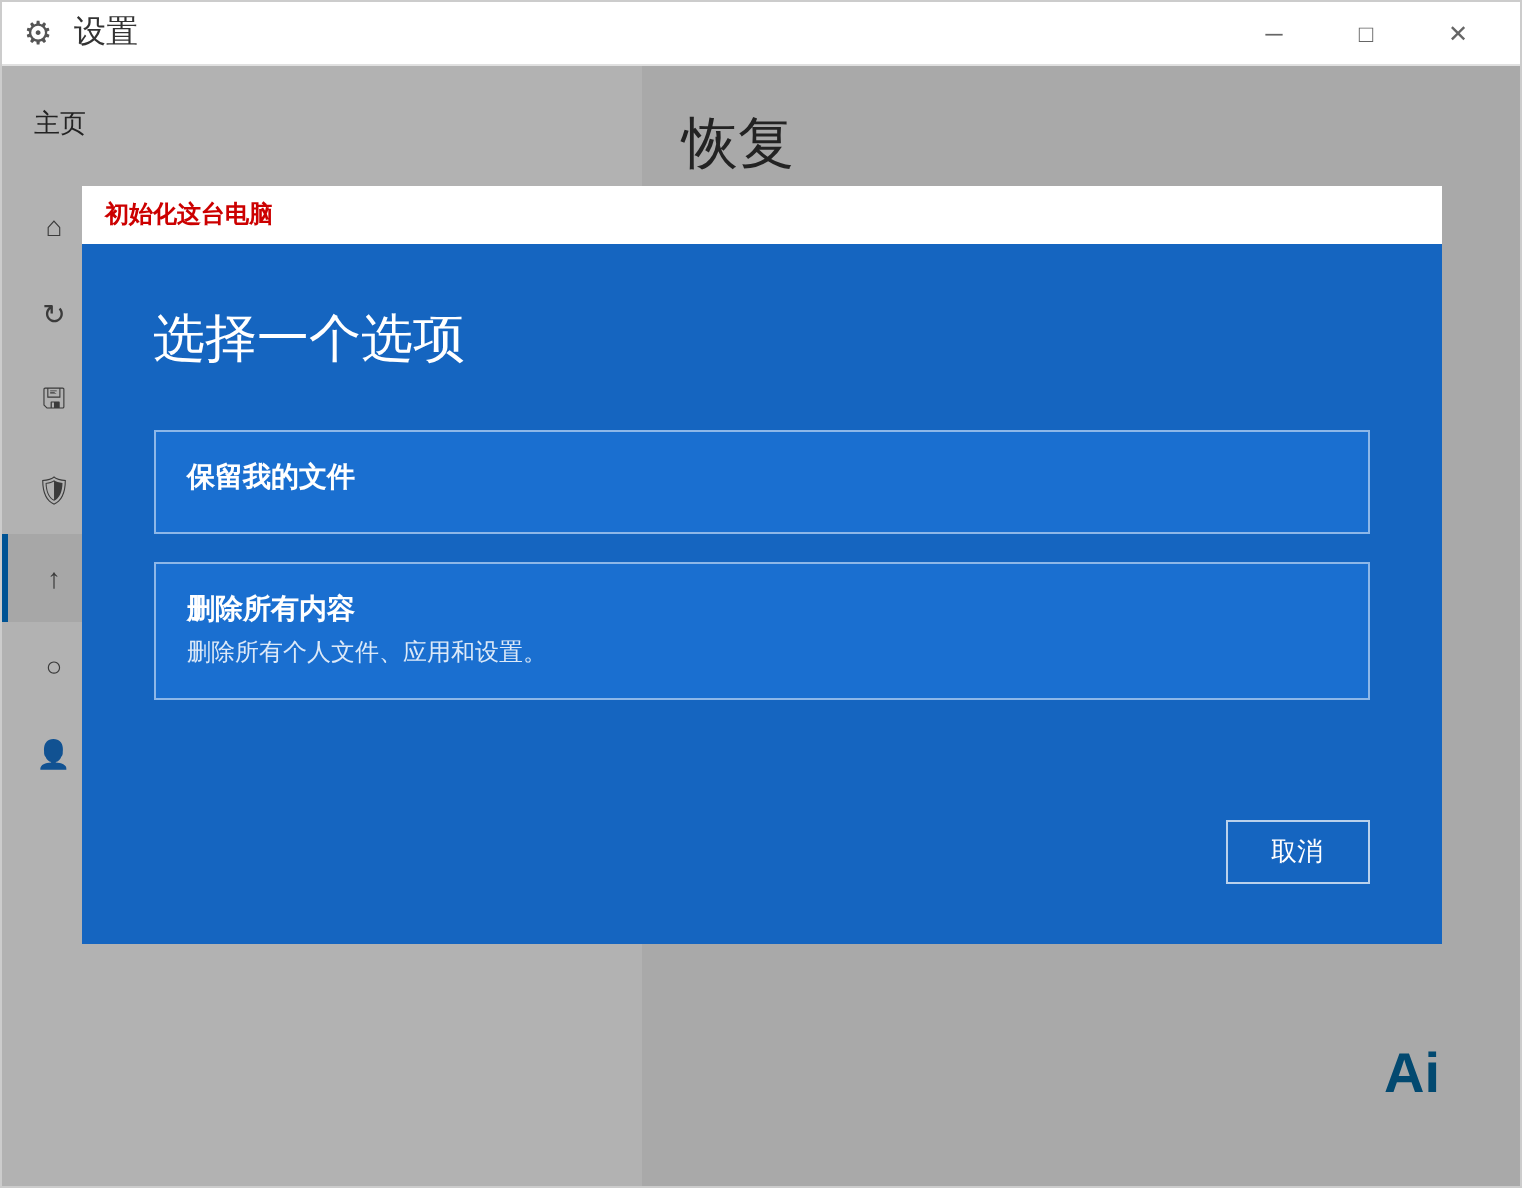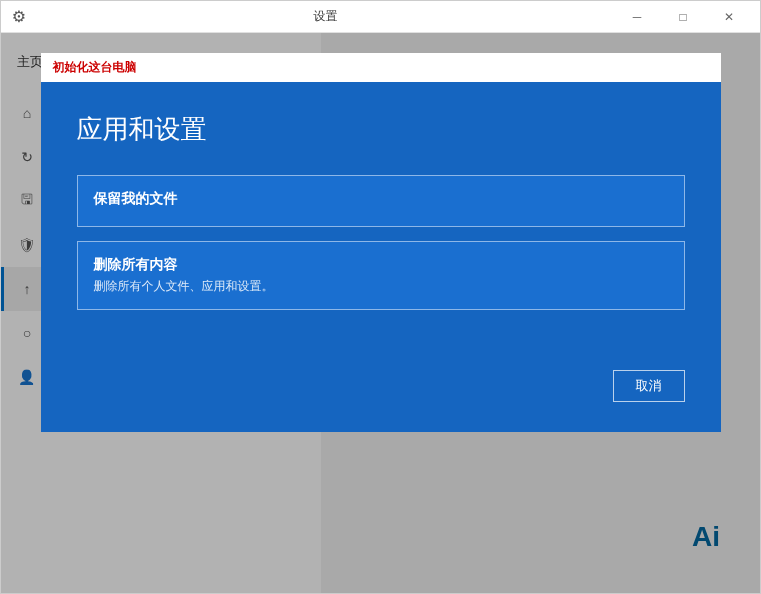--- a/index.html
+++ b/index.html
@@ -27,24 +27,23 @@
       height: 32px;
       background: #fff;
       display: flex;
       align-items: center;
       padding: 0 8px;
       border-bottom: 1px solid #e0e0e0;
       flex-shrink: 0;
     }
 
     .titlebar-title {
-      font-size: 12px;
+      font-size: 16px;
       color: #333;
       flex: 1;
-      text-align: center;
     }
 
     .titlebar-buttons {
       display: flex;
       gap: 0;
     }
 
     .titlebar-btn {
       width: 46px;
       height: 32px;
@@ -158,20 +157,21 @@
       align-items: flex-start;
       justify-content: center;
       z-index: 100;
       padding-top: 20px;
     }
 
     .dialog {
       width: 680px;
       background: #c4b5fd;
       position: relative;
+      margin-top: 40px;
     }
 
     .dialog-header {
       background: #fff;
       padding: 6px 12px;
       font-size: 12px;
       color: #c00;
       font-weight: bold;
     }
 
@@ -313,21 +313,21 @@
   </div>
 
   <div class="dialog-overlay">
     <div class="dialog">
 
       <div class="dialog-header">
         <span>初始化这台电脑</span>
       </div>
 
       <div class="dialog-body">
-        <div class="dialog-title">应用和设置</div>
+        <div class="dialog-title">选择一个选项</div>
 
         <button class="option-btn">
           <span class="option-btn-title">保留我的文件</span>
         </button>
 
         <button class="option-btn">
           <span class="option-btn-title">删除所有内容</span>
           <span class="option-btn-desc">删除所有个人文件、应用和设置。</span>
         </button>
       </div>

